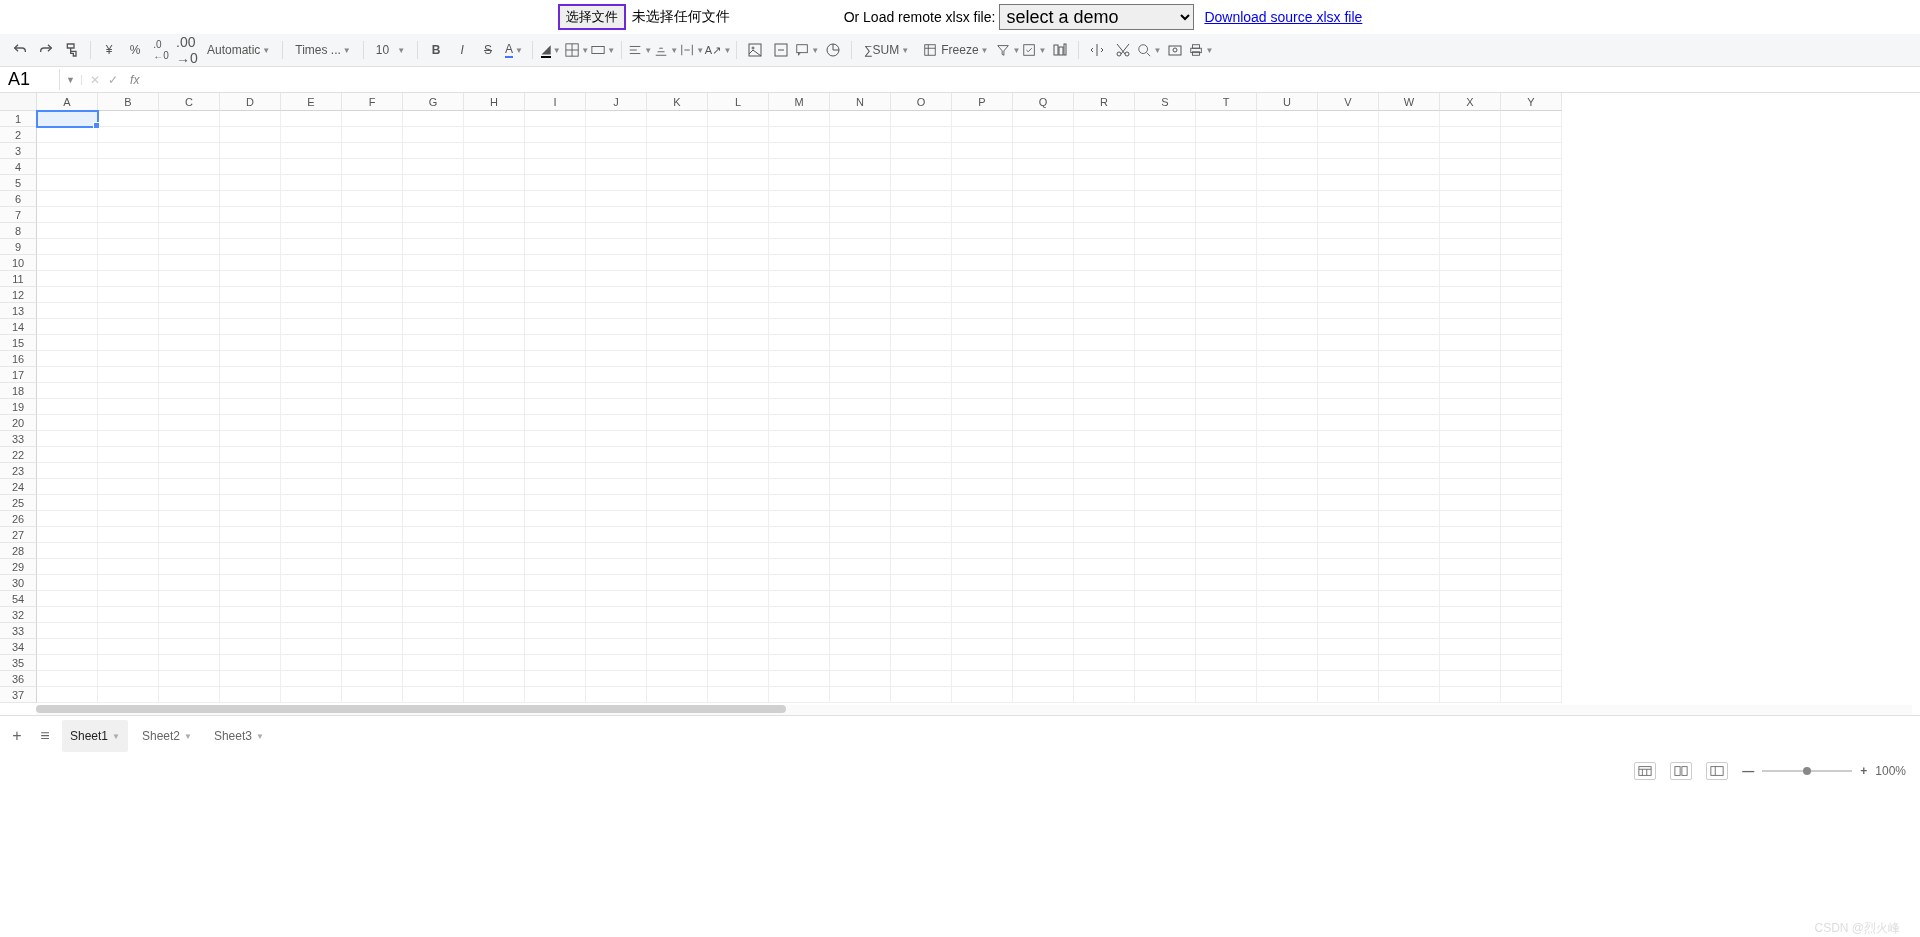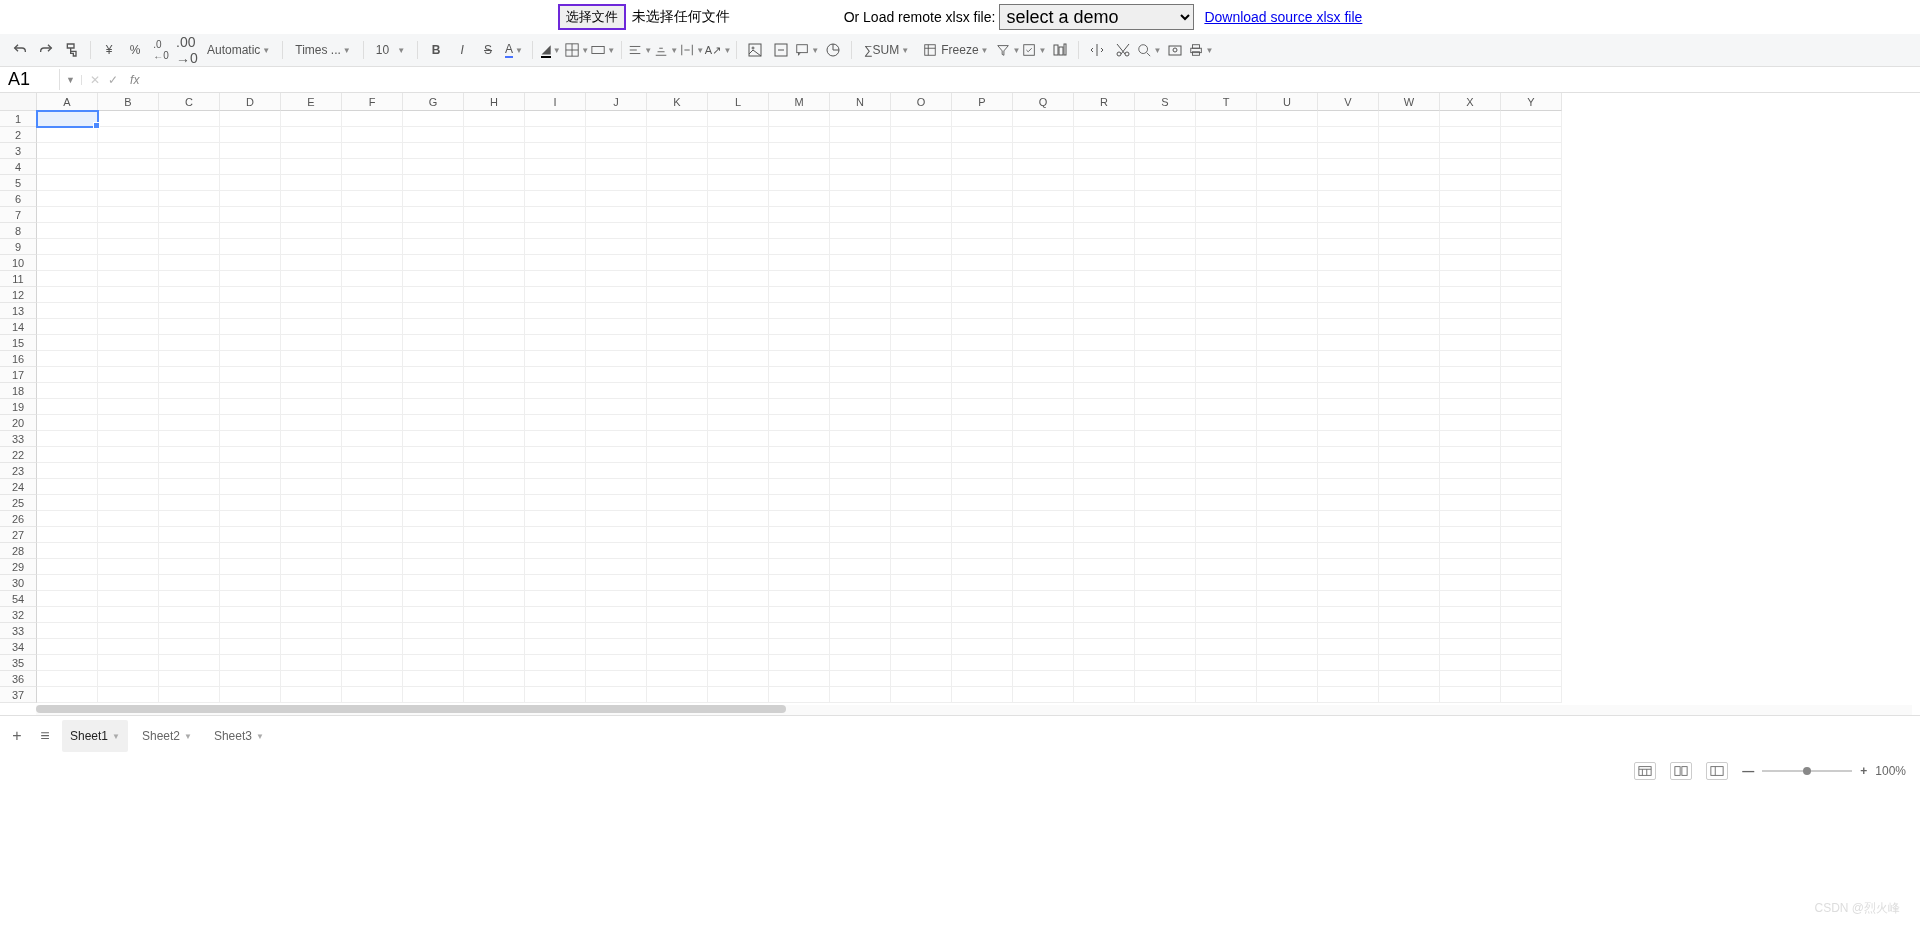--- a/index.html
+++ b/index.html
@@ -51,21 +51,21 @@
     .sheet-tab.active { background: #f0f0f0; border-radius: 2px; color: #222; }
     .sheet-caret { font-size: 8px; color: #aaa; }
     
     .bottom-bar { display: flex; align-items: center; justify-content: flex-end; padding: 6px 14px; gap: 14px; background: #fff; color: #666; font-size: 12px; }
     .bb-icon { width: 22px; height: 18px; display: flex; align-items: center; justify-content: center; cursor: pointer; border: 1px solid #ccc; border-radius: 2px; }
     .bb-icon svg { width: 14px; height: 12px; }
     .zoom-ctrl { display: flex; align-items: center; gap: 8px; }
     .zbtn { cursor: pointer; font-weight: bold; }
     .zslider { width: 90px; height: 2px; background: #ccc; position: relative; }
     .zslider::after { content: ''; position: absolute; left: 50%; top: -3px; width: 8px; height: 8px; background: #888; border-radius: 50%; transform: translateX(-50%); }
-    .watermark { position: fixed; bottom: 20px; right: 20px; color: #ddd; font-size: 12px; pointer-events: none; }
+    .watermark { position: fixed; bottom: 0; right: 20px; color: #ddd; font-size: 12px; pointer-events: none; }
   </style>
 </head>
 <body>
 
 <div class="top-bar">
   <button class="file-btn">选择文件</button>
   <span class="no-file">未选择任何文件</span>
   <span class="load-label">Or Load remote xlsx file:</span>
   <select class="demo-select">
     <option>select a demo</option>

